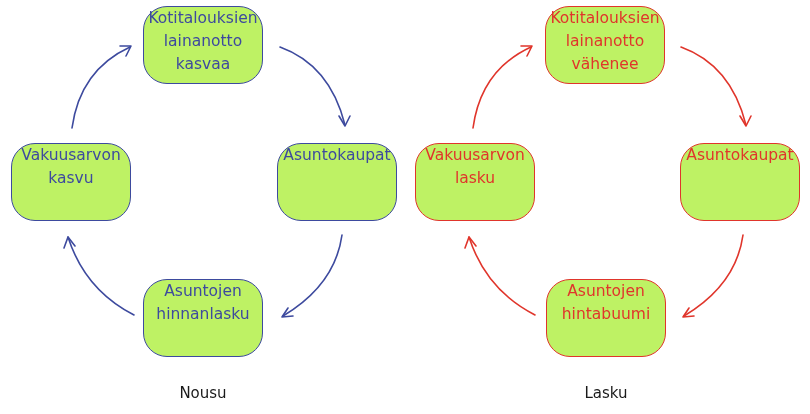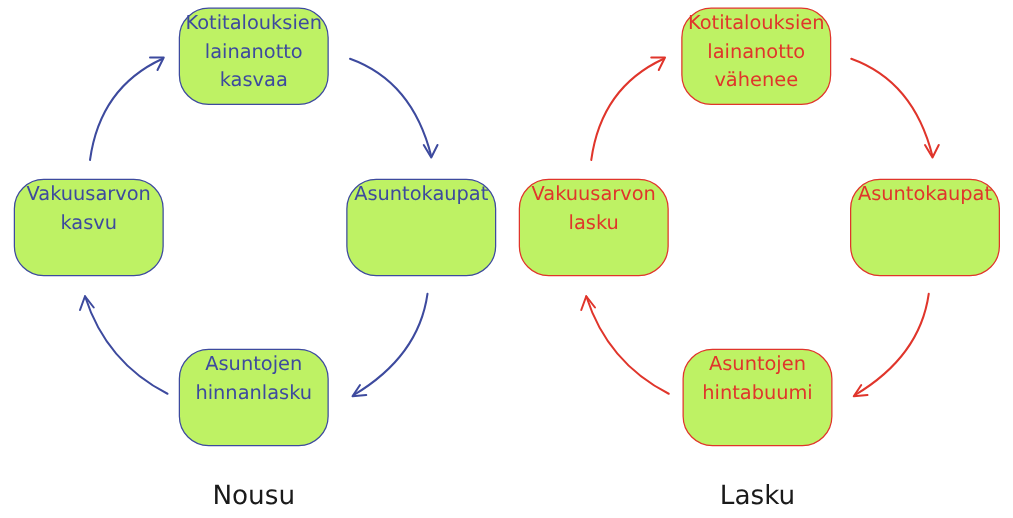--- a/index.html
+++ b/index.html
@@ -6,21 +6,21 @@
   body { width: 810px; height: 414px; position: relative; overflow: hidden;
          font-family: "DejaVu Sans", sans-serif; }
   .diagram { position: absolute; top: 0; width: 405px; height: 414px; }
   .box { position: absolute; width: 120px; height: 78px; border: 1.6px solid; border-radius: 24px;
          box-sizing: border-box; display: flex; justify-content: center;
          text-align: center; font-size: 15.5px; line-height: 23px; background: #bef264; }
   .box span { display: block; }
   .blue .box { border-color: #3d4a9e; color: #3d4a9e; }
   .red .box { border-color: #e0352b; color: #e0352b; }
   .caption { position: absolute; top: 384px; width: 120px; text-align: center;
-             font-size: 21px; color: #1a1a1a; }
+             font-size: 15px; color: #1a1a1a; }
   svg.arrows { position: absolute; left: 0; top: 0; width: 405px; height: 414px; overflow: visible; }
 </style>
 </head>
 <body>
 
 <div class="diagram blue" style="left:0;">
   <svg class="arrows" viewBox="0 0 405 414">
     <g fill="none" stroke="#3d4a9e" stroke-width="1.6" stroke-linecap="round" stroke-linejoin="round">
       <path d="M280 47 Q330 65 345 125"></path>
       <path d="M339 116 L345 126 L350 116"></path>

